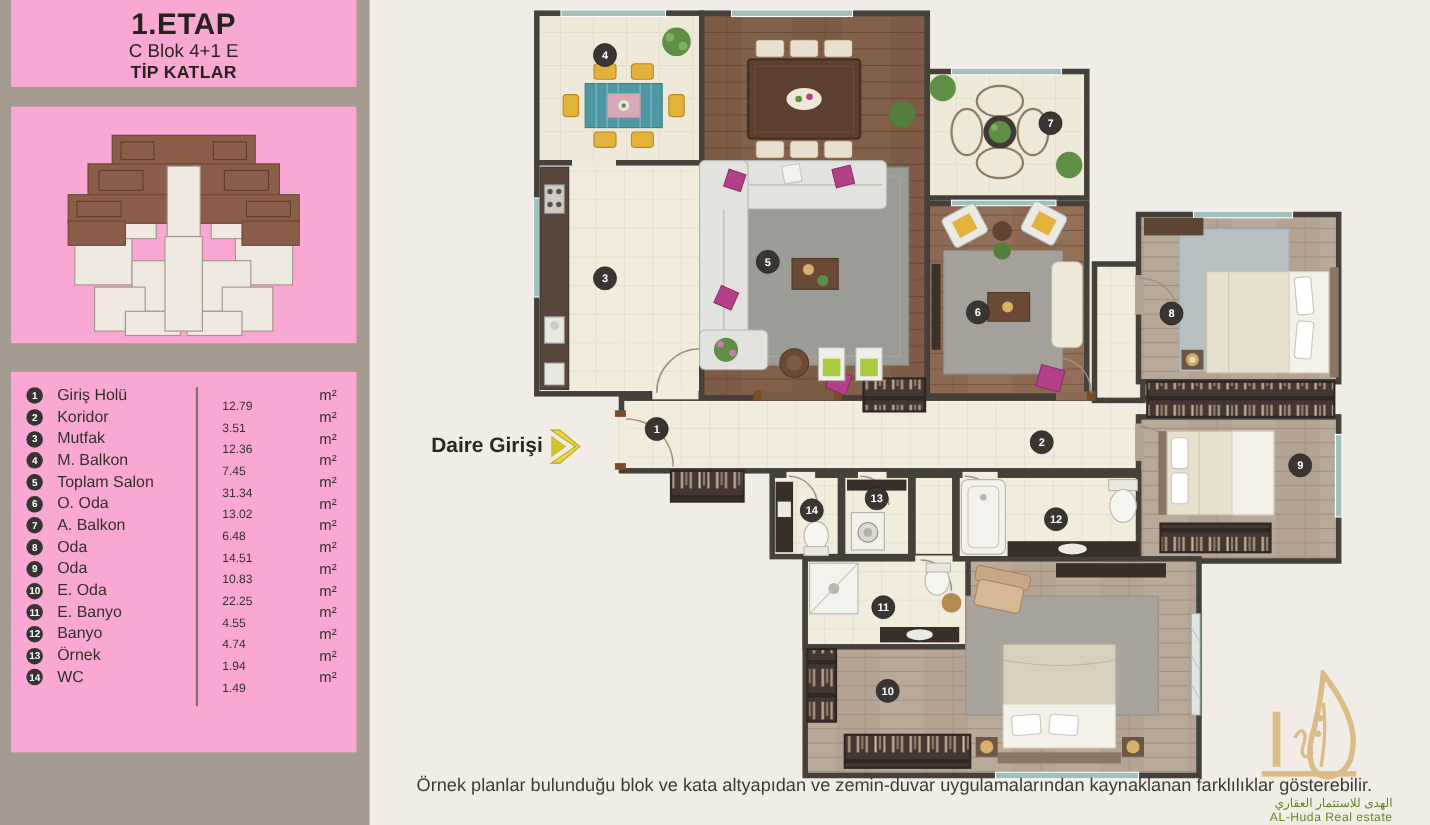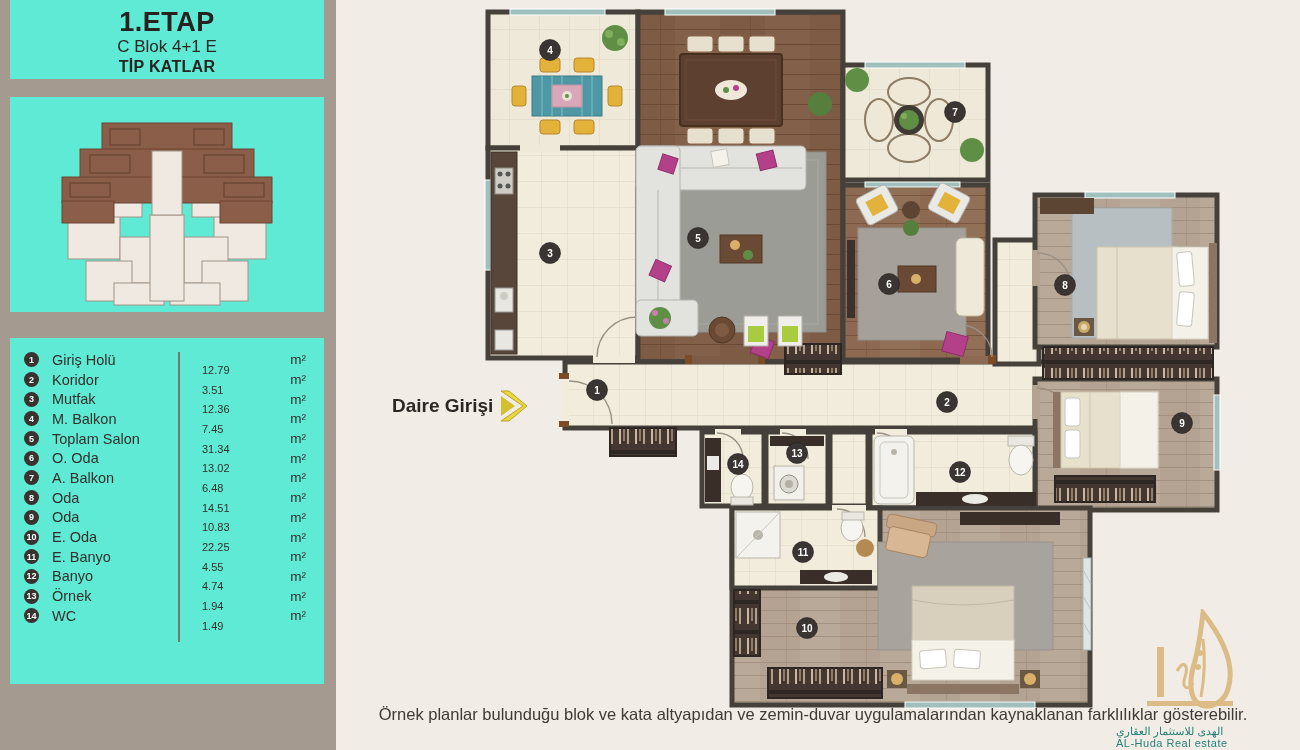--- a/index.html
+++ b/index.html
@@ -3,21 +3,21 @@
 <meta charset="utf-8">
 <style>
   html,body{margin:0;padding:0;}
   body{
     width:1300px;height:750px;overflow:hidden;position:relative;
     background:#f2ece6;font-family:"Liberation Sans",sans-serif;
     -webkit-font-smoothing:antialiased;
   }
   
   .sidebar{position:absolute;left:0;top:0;width:336px;height:750px;background:#a49a90;}
-  .panel{position:absolute;left:10px;width:314px;background:#5eead4;box-sizing:border-box;}
+  .panel{position:absolute;left:10px;width:314px;background:#f9a8d4;box-sizing:border-box;}
   .panel-header{top:0;height:79px;text-align:center;padding-top:7px;}
   .hdr-stage{font-size:27px;font-weight:800;color:#262220;letter-spacing:.5px;line-height:30px;}
   .hdr-block{font-size:17px;color:#2b2724;line-height:20px;}
   .hdr-floors{font-size:16px;font-weight:700;color:#262220;line-height:20px;letter-spacing:.3px;}
   .panel-keyplan{top:97px;height:215px;}
   .panel-legend{top:338px;height:346px;padding:10px 0 0 0;}
   .panel-totals{top:699px;height:51px;padding:5px 16px 0 16px;}
 
   .legend-rows{position:relative;padding:2px 10px 0 14px;}
   .legend-divider{position:absolute;left:168px;top:14px;height:290px;width:2px;background:#7d746c;}
@@ -35,22 +35,22 @@
   .trow .tlabel{font-size:16.5px;font-weight:700;}
   .trow .tval{font-size:17px;font-weight:700;}
 
   
   .main{position:absolute;left:336px;top:0;width:964px;height:750px;}
   .plan-wrap{position:absolute;left:24px;top:0;width:880px;height:710px;}
   .entry-label{position:absolute;left:56px;top:390px;display:flex;align-items:center;gap:6px;}
   .entry-text{font-size:19px;font-weight:700;color:#2b2724;text-align:right;}
   .disclaimer{position:absolute;left:12px;top:703px;width:930px;text-align:center;
     font-size:16.5px;color:#3f3a35;line-height:22px;}
-  .watermark{position:absolute;right:34px;bottom:0px;width:150px;text-align:left;
-    color:#0f766e;opacity:.9;}
+  .watermark{position:absolute;right:34px;bottom:0px;width:150px;text-align:right;
+    color:#4d7c0f;opacity:.9;}
   .wm-arabic{font-size:11px;line-height:12px;}
   .wm-latin{font-size:11px;letter-spacing:.5px;line-height:13px;}
 </style>
 </head>
 <body>
 
 <div class="sidebar">
 
   <div class="panel panel-header">
     <div class="hdr-stage">1.ETAP</div>

